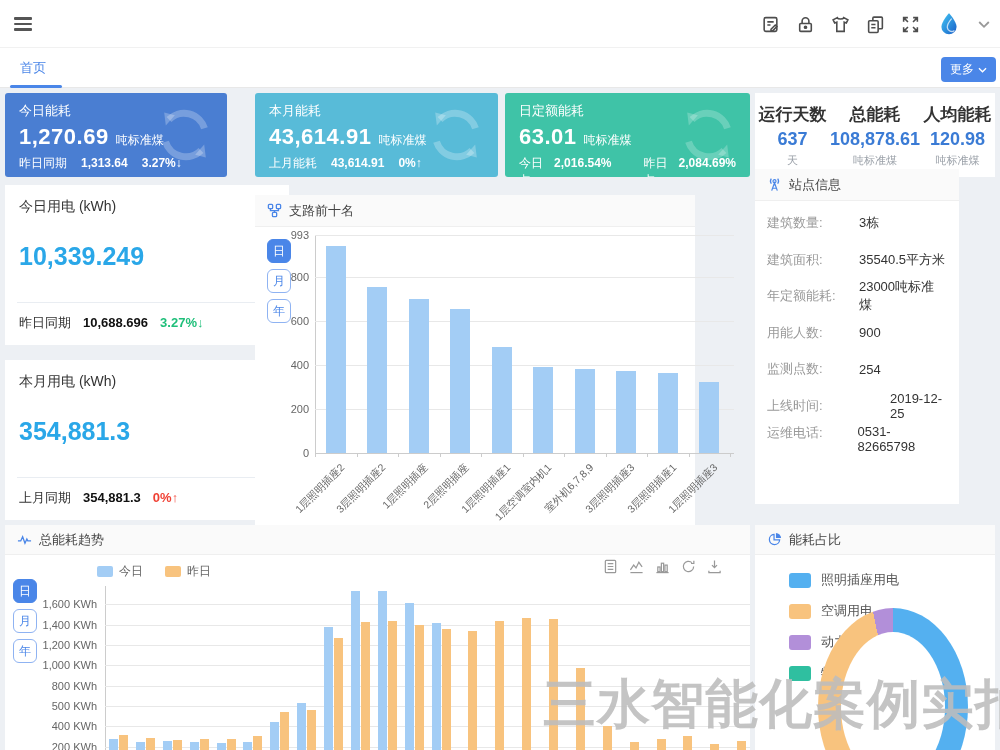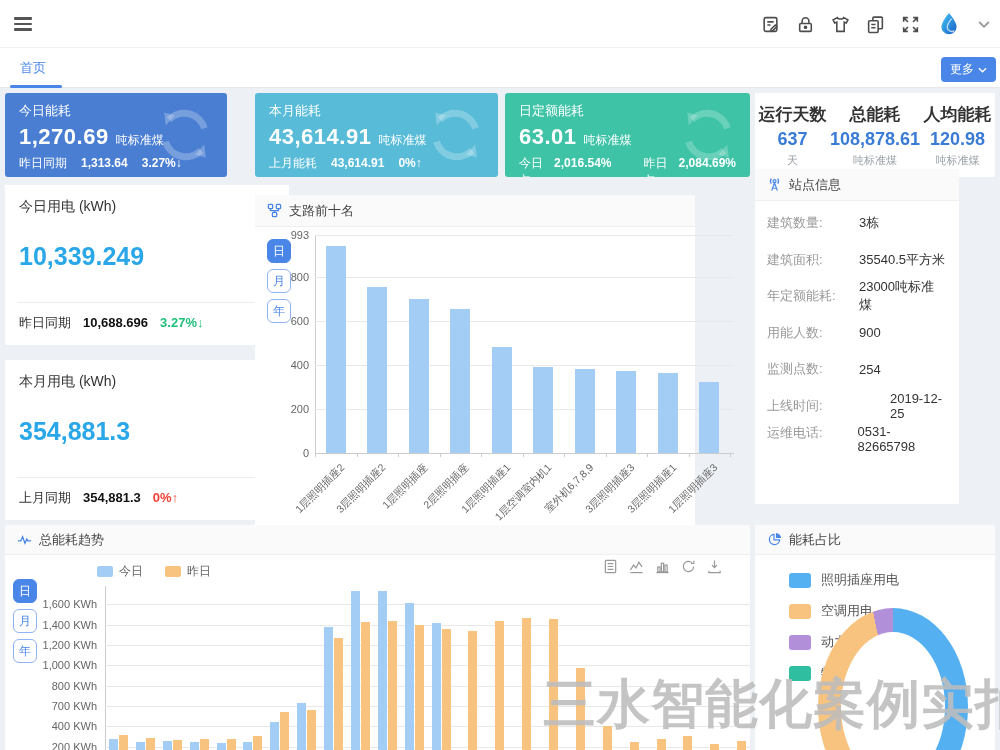--- a/index.html
+++ b/index.html
@@ -403,21 +403,21 @@
         <div class="pbtn">月</div>
         <div class="pbtn">年</div>
       </div>
     <div id="trend-chart" style="position:absolute; left:100px; top:61px; width:645px; height:200px;">
         <div class="axis-v" style="height: 200px; left: 0px;"></div>
         <div class="grid-line" style="top: 160.663px; width: 645px;"></div>
         <div class="ylbl" style="left: -80px; width: 72px; top: 154.663px;">200 KWh</div>
         <div class="grid-line" style="top: 140.326px; width: 645px;"></div>
         <div class="ylbl" style="left: -80px; width: 72px; top: 134.326px;">400 KWh</div>
         <div class="grid-line" style="top: 119.989px; width: 645px;"></div>
-        <div class="ylbl" style="left: -80px; width: 72px; top: 113.989px;">700 KWh</div>
+        <div class="ylbl" style="left: -80px; width: 72px; top: 113.989px;">500 KWh</div>
         <div class="grid-line" style="top: 99.6517px; width: 645px;"></div>
         <div class="ylbl" style="left: -80px; width: 72px; top: 93.6517px;">800 KWh</div>
         <div class="grid-line" style="top: 79.3146px; width: 645px;"></div>
         <div class="ylbl" style="left: -80px; width: 72px; top: 73.3146px;">1,000 KWh</div>
         <div class="grid-line" style="top: 58.9775px; width: 645px;"></div>
         <div class="ylbl" style="left: -80px; width: 72px; top: 52.9775px;">1,200 KWh</div>
         <div class="grid-line" style="top: 38.6404px; width: 645px;"></div>
         <div class="ylbl" style="left: -80px; width: 72px; top: 32.6404px;">1,400 KWh</div>
         <div class="grid-line" style="top: 18.3034px; width: 645px;"></div>
         <div class="ylbl" style="left: -80px; width: 72px; top: 12.3034px;">1,600 KWh</div>

